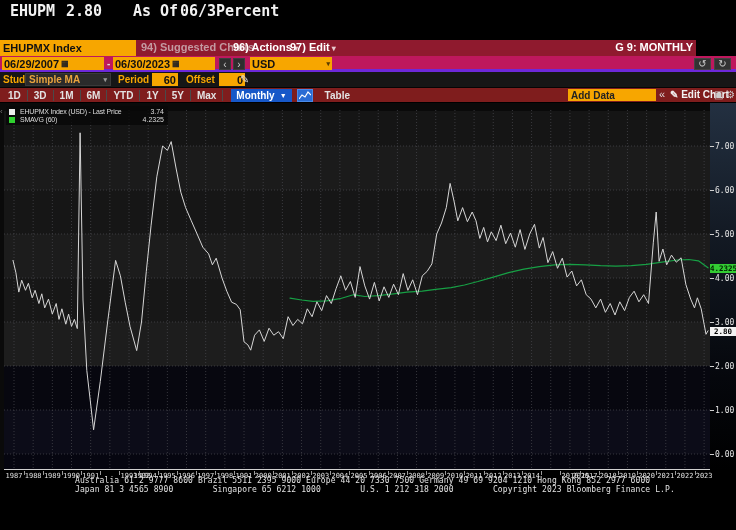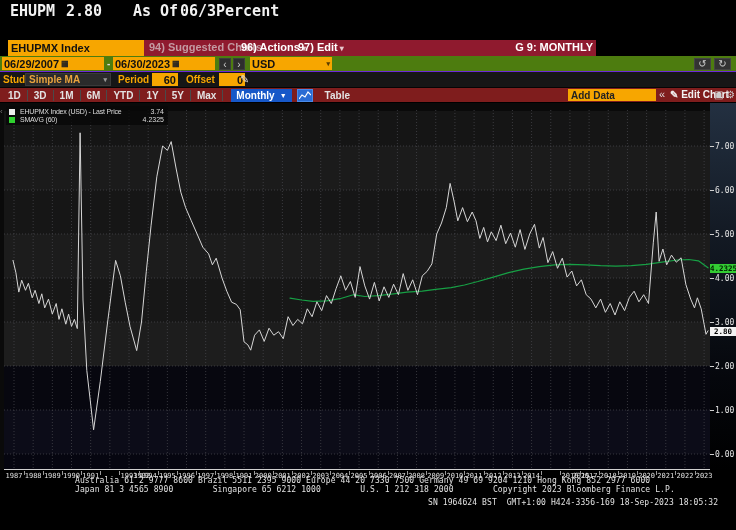--- a/index.html
+++ b/index.html
@@ -6,32 +6,32 @@
   #screen{position:relative;width:736px;height:530px;background:#000;overflow:hidden;
           font-family:"Liberation Sans",sans-serif;color:#e8e8e8;}
 
   
   #hdr1{position:absolute;top:2px;left:0;width:736px;height:17px;padding-left:42px;}
   #hdr1 span{position:absolute;font-family:"DejaVu Sans Mono",monospace;font-size:15px;font-weight:bold;color:#f2f2f2;white-space:pre;}
   #hdr-asof{color:#f7a600;}
   #hdr2{position:absolute;top:20px;left:10px;font-family:"DejaVu Sans Mono",monospace;font-size:14px;font-weight:bold;color:#2ad5d5;white-space:pre;}
 
   
-  #cmdbar{position:absolute;top:40px;left:8px;width:588px;height:16px;background:#8f1a2e;}
+  #cmdbar{position:absolute;top:40px;left:0;width:696px;height:16px;background:#8f1a2e;}
   #sec-input{position:absolute;left:0;top:0;width:136px;height:16px;background:#f7a600;border:0;
              font-family:"Liberation Sans",sans-serif;font-size:11px;font-weight:bold;color:#111;padding:0 3px;box-sizing:border-box;}
   .cmd-item{position:absolute;top:1px;font-size:11px;font-weight:bold;color:#fff;white-space:pre;}
   #cmd-suggested{left:141px;color:#c49aa2;}
   #cmd-actions{left:233px;}
   #cmd-edit{left:290px;}
   .cmd-caret{font-size:8px;color:#e7c8cd;margin-left:2px;}
   #page-ind{position:absolute;right:3px;top:1px;font-size:11px;font-weight:bold;color:#fff;white-space:pre;}
 
   
-  #toolA{position:absolute;top:56px;left:0;width:736px;height:16px;background:#4d7c0f;border-bottom:1px solid #6d28d9;box-sizing:border-box;}
+  #toolA{position:absolute;top:56px;left:0;width:736px;height:16px;background:#be185d;border-bottom:3px solid #6d28d9;box-sizing:border-box;}
   #toolB{position:absolute;top:72px;left:0;width:736px;height:16px;background:#161616;border-bottom:1px solid #050505;box-sizing:border-box;}
   .ofield{position:absolute;top:1px;height:13px;background:#f7a600;color:#111;font-size:11px;font-weight:bold;
           display:flex;align-items:center;padding:0 2px;box-sizing:border-box;white-space:pre;}
   .olabel{position:absolute;top:2px;font-size:10px;font-weight:bold;color:#f7a600;white-space:pre;}
   .navbtn{position:absolute;top:2px;width:12px;height:12px;background:#2e2e2e;color:#cfcfcf;font-size:10px;
           display:flex;align-items:center;justify-content:center;border:1px solid #3d3d3d;box-sizing:border-box;}
   .cal{margin-left:2px;font-size:8px;color:#222;}
   .fcaret{margin-left:auto;font-size:7px;color:#5a3c00;}
   #f-sma{position:absolute;top:1px;left:25px;width:86px;height:13px;background:#2b2b2b;border:1px solid #3a3a3a;box-sizing:border-box;
          color:#e8a33d;font-size:10px;font-weight:bold;display:flex;align-items:center;padding:0 3px;}
@@ -331,15 +331,14 @@
         <div class="lg-label">EHUPMX Index (USD) - Last Price</div>
         <div class="lg-val">3.74</div>
         <div class="sw" style="background: rgb(47, 209, 47);"></div>
         <div class="lg-label">SMAVG (60)</div>
         <div class="lg-val">4.2325</div>
       </div>
   </div>
 
   <div class="footline" id="foot1">Australia 61 2 9777 8600 Brazil 5511 2395 9000 Europe 44 20 7330 7500 Germany 49 69 9204 1210 Hong Kong 852 2977 6000</div>
   <div class="footline" id="foot2">Japan 81 3 4565 8900        Singapore 65 6212 1000        U.S. 1 212 318 2000        Copyright 2023 Bloomberg Finance L.P.</div>
-  <div class="footline" id="foot3">SN 1964624 BST  GMT+1:00 H424-3356-169 18-Sep-2023 18:05:32</div>
 
 </div>
 
 </body></html>

